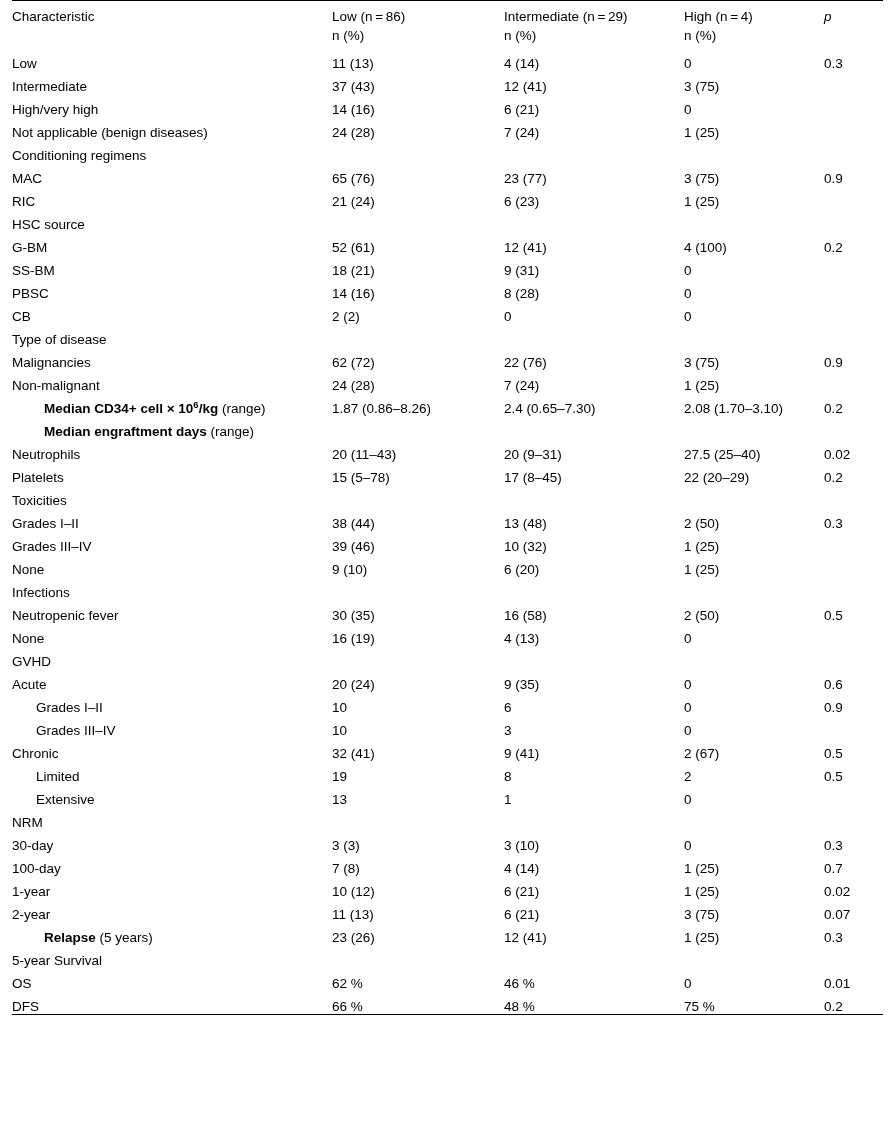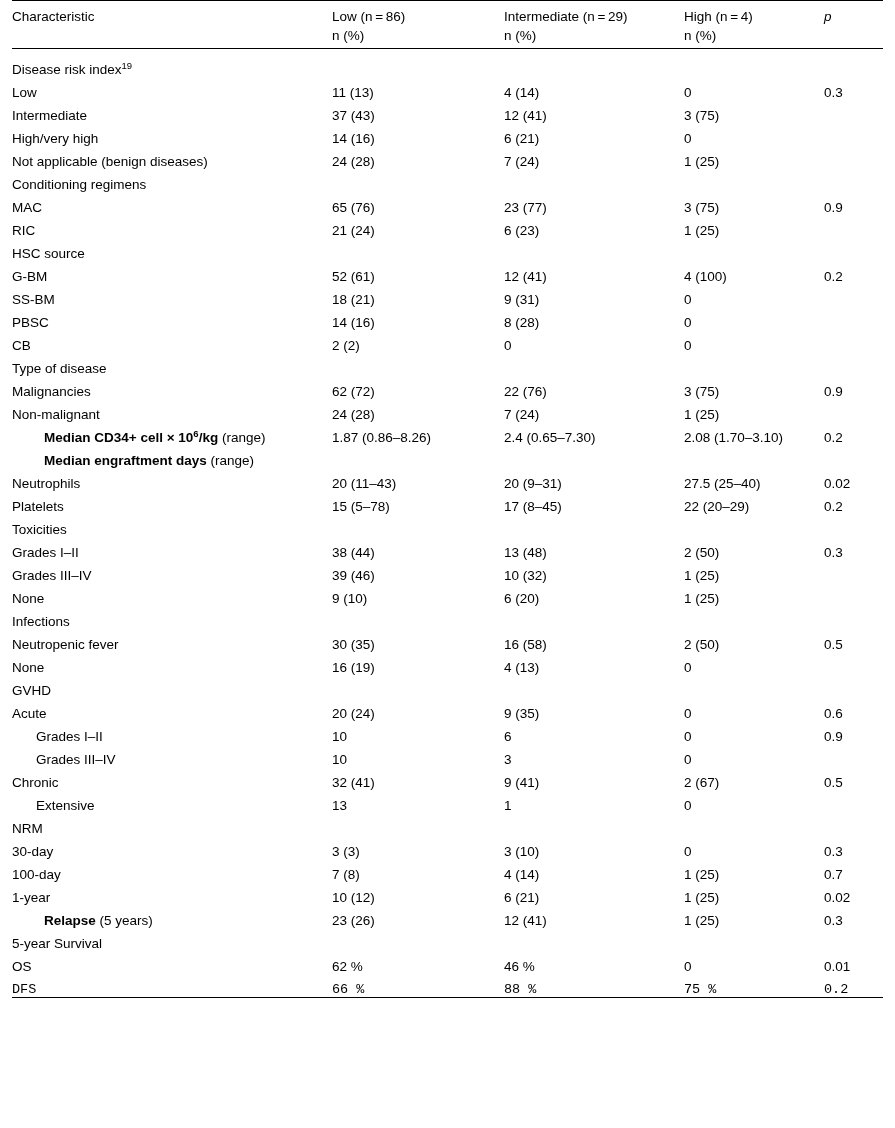--- a/index.html
+++ b/index.html
@@ -46,21 +46,20 @@
     padding-bottom: 5px;
   }
   .top-rule td {
     border-top: 1.6px solid #000;
   }
   .mid-rule td {
     border-top: 1.2px solid #000;
   }
   .bottom-rule td {
     border-bottom: 1.6px solid #000;
-    font-family: Liberation Mono, monospace;
   }
   tbody tr td {
     height: 23px;
     padding-top: 2px;
     padding-bottom: 2px;
   }
   tbody tr.first-body td {
     padding-top: 5px;
   }
   td.num { }
@@ -95,27 +94,20 @@
       </tr>
       <tr class="head-sub">
         <td></td>
         <td class="hdr-c1">n (%)</td>
         <td class="hdr-c2">n (%)</td>
         <td class="hdr-c3">n (%)</td>
         <td class="hdr-p"></td>
       </tr>
     </thead>
     <tbody id="tbody">
-        <tr class="first-body mid-rule">
-          <td class="bold">Disease risk index<sup>19</sup></td>
-          <td class="num"></td>
-          <td class="num"></td>
-          <td class="num"></td>
-          <td class="num"></td>
-        </tr>
         <tr>
           <td>Low</td>
           <td class="num">11 (13)</td>
           <td class="num">4 (14)</td>
           <td class="num">0</td>
           <td class="num">0.3</td>
         </tr>
         <tr>
           <td>Intermediate</td>
           <td class="num">37 (43)</td>
@@ -320,20 +312,27 @@
           <td class="num"></td>
         </tr>
         <tr>
           <td>Chronic</td>
           <td class="num">32 (41)</td>
           <td class="num">9 (41)</td>
           <td class="num">2 (67)</td>
           <td class="num">0.5</td>
         </tr>
         <tr>
+          <td class="indent1">Limited</td>
+          <td class="num">19</td>
+          <td class="num">8</td>
+          <td class="num">2</td>
+          <td class="num">0.5</td>
+        </tr>
+        <tr>
           <td class="indent1">Extensive</td>
           <td class="num">13</td>
           <td class="num">1</td>
           <td class="num">0</td>
           <td class="num"></td>
         </tr>
         <tr>
           <td class="bold">NRM</td>
           <td class="num"></td>
           <td class="num"></td>
@@ -355,20 +354,27 @@
           <td class="num">0.7</td>
         </tr>
         <tr>
           <td>1-year</td>
           <td class="num">10 (12)</td>
           <td class="num">6 (21)</td>
           <td class="num">1 (25)</td>
           <td class="num">0.02</td>
         </tr>
         <tr>
+          <td>2-year</td>
+          <td class="num">11 (13)</td>
+          <td class="num">6 (21)</td>
+          <td class="num">3 (75)</td>
+          <td class="num">0.07</td>
+        </tr>
+        <tr>
           <td class="lbl-mixed"><b>Relapse</b> (5 years)</td>
           <td class="num">23 (26)</td>
           <td class="num">12 (41)</td>
           <td class="num">1 (25)</td>
           <td class="num">0.3</td>
         </tr>
         <tr>
           <td class="bold">5-year Survival</td>
           <td class="num"></td>
           <td class="num"></td>
@@ -378,19 +384,19 @@
         <tr>
           <td>OS</td>
           <td class="num">62 %</td>
           <td class="num">46 %</td>
           <td class="num">0</td>
           <td class="num">0.01</td>
         </tr>
         <tr class=" bottom-rule">
           <td>DFS</td>
           <td class="num">66 %</td>
-          <td class="num">88 %</td>
+          <td class="num">48 %</td>
           <td class="num">75 %</td>
           <td class="num">0.2</td>
         </tr>
       </tbody>
   </table>
 </div>
 
 </body></html>

